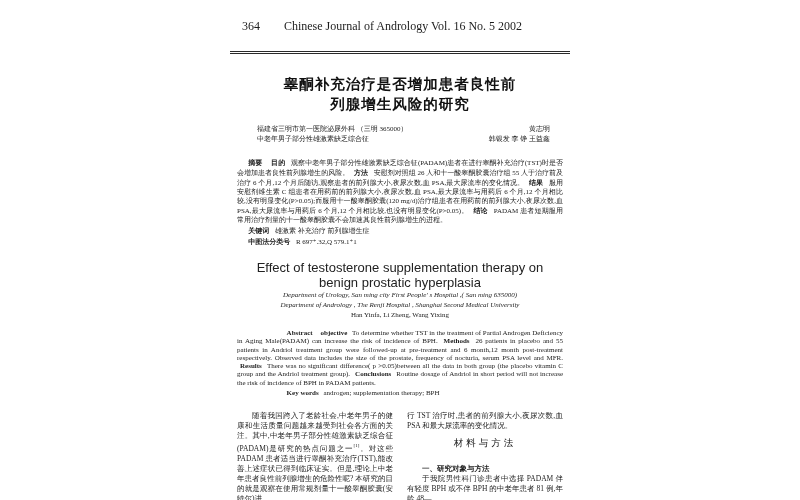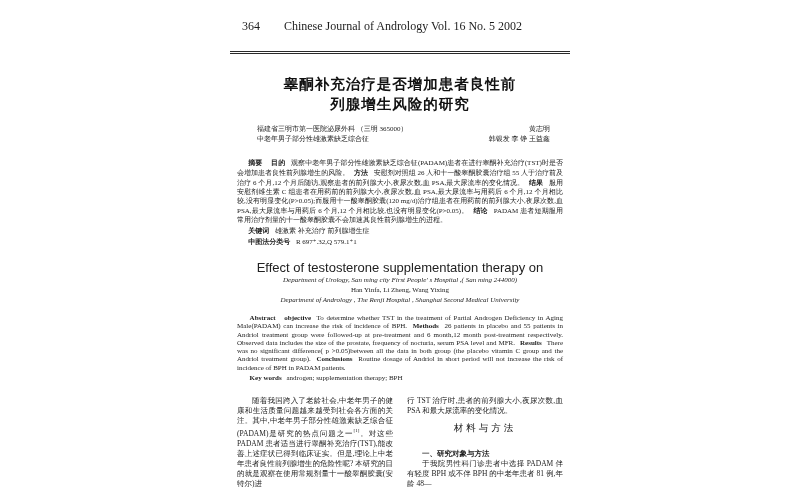--- a/index.html
+++ b/index.html
@@ -34,21 +34,21 @@
 
   
   .title-en{margin-top:13px;text-align:center;font-family:"Liberation Sans","DejaVu Sans",sans-serif;
             font-size:13px;line-height:15px;color:#222;}
   .auth-en{margin-top:8px;text-align:center;font-size:8px;line-height:10px;}
   .affil-en{text-align:center;font-size:7px;line-height:10px;}
   .it{font-style:italic;}
 
   
   .abs-en{margin:9px 9px 0 9px;font-size:7px;line-height:8.3px;text-align:justify;text-indent:1.8em;}
-  .enlbl{font-weight:bold;margin-right:3px;}
+  .enlbl{font-weight:bold;margin-right:3px;margin-left:37px;}
   .enlbl.mid{margin-left:3px;}
   .kw-en{margin:2px 9px 0 9px;font-size:7px;line-height:9px;text-indent:1.8em;}
 
   
   .cols{display:flex;gap:14px;margin:13px 9px 0 9px;}
   .col{width:50%;font-size:7.5px;line-height:10px;text-align:justify;}
   .col p{margin:0;}
   .indent{text-indent:2em;}
   sup{font-size:5px;}
   .sec-head{text-align:center;font-size:9.5px;letter-spacing:3px;margin:7px 0 16px 0;color:#111;}
@@ -98,25 +98,26 @@
     <b class="zhlbl">关键词</b>
     <span>雄激素  补充治疗  前列腺增生症</span>
   </div>
   <div class="kw-line">
     <b class="zhlbl">中图法分类号</b>
     <span>R 697⁺.32,Q 579.1⁺1</span>
   </div>
 
   <div class="title-en">
     <div>Effect of testosterone supplementation therapy on</div>
+    <div>benign prostatic hyperplasia</div>
   </div>
 
-  <div class="affil-en it">Department of Urology, San ming city First People' s Hospital ,( San ming 244000)</div>
+  <div class="affil-en it">Department of Urology, San ming city First People' s Hospital ,( San ming 635000)</div>
+  <div class="affil-en it">Department of Andrology , The Renji Hospital , Shanghai Second Medical University</div>
   <div class="affil-en">Han Yinfa, Li Zheng, Wang Yixing</div>
-  <div class="affil-en it">Department of Andrology , The Renji Hospital , Shanghai Second Medical University</div>
 
   <p class="abs-en">
     <b class="enlbl">Abstract</b>
     <b class="enlbl mid">objective</b>
     <span>To determine whether TST in the treatment of Partial Androgen Deficiency in Aging Male(PADAM) can increase the risk of incidence of BPH.</span>
     <b class="enlbl mid">Methods</b>
     <span>26 patients in placebo and 55 patients in Andriol treatment group were followed-up at pre-treatment and 6 month,12 month post-treatment respectively. Observed data includes the size of the prostate, frequency of nocturia, serum PSA level and MFR.</span>
     <b class="enlbl mid">Results</b>
     <span>There was no significant difference( p &gt;0.05)between all the data in both group (the placebo vitamin C group and the Andriol treatment group).</span>
     <b class="enlbl mid">Conclusions</b>

